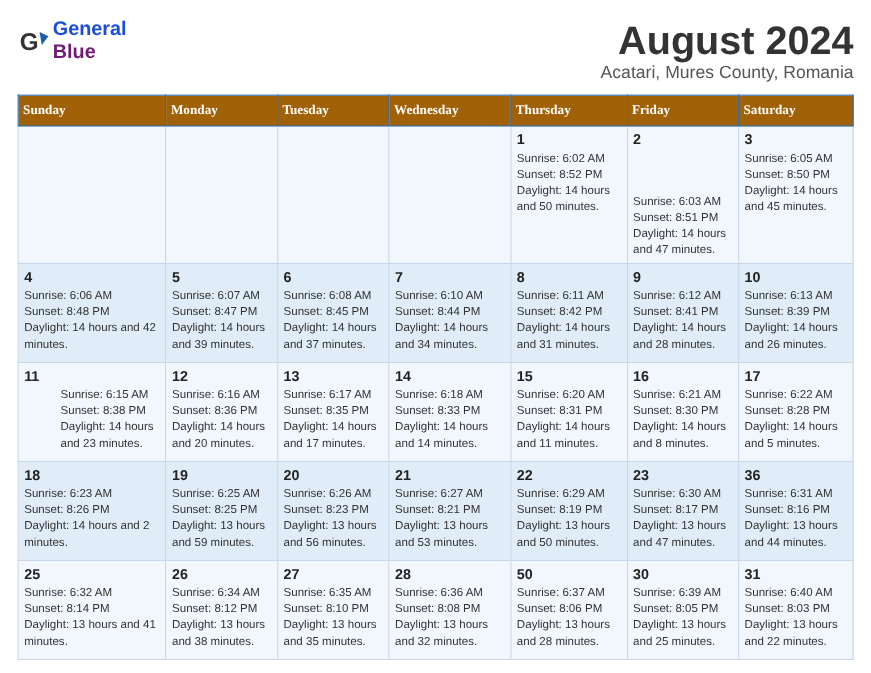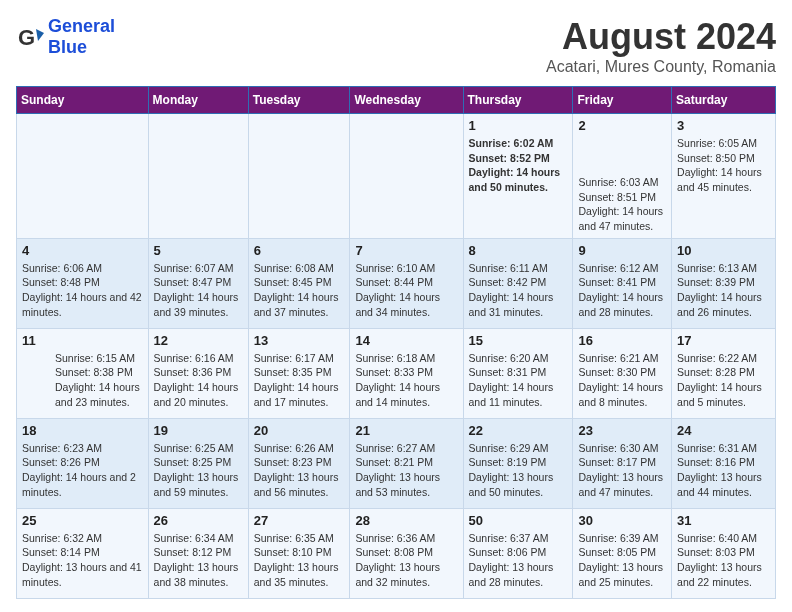--- a/index.html
+++ b/index.html
@@ -22,21 +22,21 @@
       gap: 4px;
     }
     .logo-text-general {
       font-size: 18px;
       font-weight: bold;
       color: #1d4ed8;
     }
     .logo-text-blue {
       font-size: 18px;
       font-weight: bold;
-      color: #1d4ed8;
+      color: #701a75;
     }
     .logo-icon {
       width: 28px;
       height: 28px;
     }
     .title-area {
       text-align: right;
     }
     .main-title {
       font-size: 36px;
@@ -47,22 +47,23 @@
     .subtitle {
       font-size: 16px;
       color: #555;
     }
     table {
       width: 100%;
       border-collapse: collapse;
       font-size: 11px;
     }
     thead tr {
-      background-color: #701a75;
+      background-color: #a16207;
       color: #fff;
+      font-family: Liberation Serif, serif;
     }
     thead th {
       padding: 6px 4px;
       text-align: left;
       font-size: 12px;
       font-weight: bold;
       border: 1px solid #2e6db4;
     }
     tbody tr {
       vertical-align: top;
@@ -127,21 +128,21 @@
       </tr>
   </thead>
   <tbody id="calendar-body">
   <tr>
         <td class="empty-cell"></td>
         <td class="empty-cell"></td>
         <td class="empty-cell"></td>
         <td class="empty-cell"></td>
         <td>
           <div class="day-number">1</div>
-          <div class="day-info" style="white-space: pre-line; font-weight: bold;">Sunrise: 6:02 AM
+          <div class="day-info" style="white-space: pre-line;">Sunrise: 6:02 AM
 Sunset: 8:52 PM
 Daylight: 14 hours and 50 minutes.</div>
         </td>
         <td>
           <div class="day-number">2</div>
           <div class="day-info" style="white-space: pre-line; margin-top: 42px;">Sunrise: 6:03 AM
 Sunset: 8:51 PM
 Daylight: 14 hours and 47 minutes.</div>
         </td>
         <td>
@@ -270,21 +271,21 @@
 Sunset: 8:19 PM
 Daylight: 13 hours and 50 minutes.</div>
         </td>
         <td>
           <div class="day-number">23</div>
           <div class="day-info" style="white-space: pre-line;">Sunrise: 6:30 AM
 Sunset: 8:17 PM
 Daylight: 13 hours and 47 minutes.</div>
         </td>
         <td>
-          <div class="day-number">24</div>
+          <div class="day-number">36</div>
           <div class="day-info" style="white-space: pre-line;">Sunrise: 6:31 AM
 Sunset: 8:16 PM
 Daylight: 13 hours and 44 minutes.</div>
         </td>
       </tr>
       <tr>
         <td>
           <div class="day-number">25</div>
           <div class="day-info" style="white-space: pre-line;">Sunrise: 6:32 AM
 Sunset: 8:14 PM

